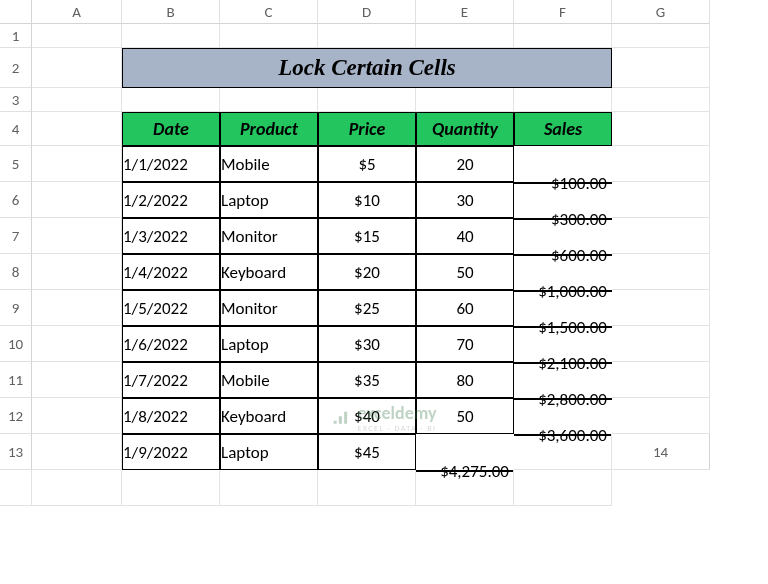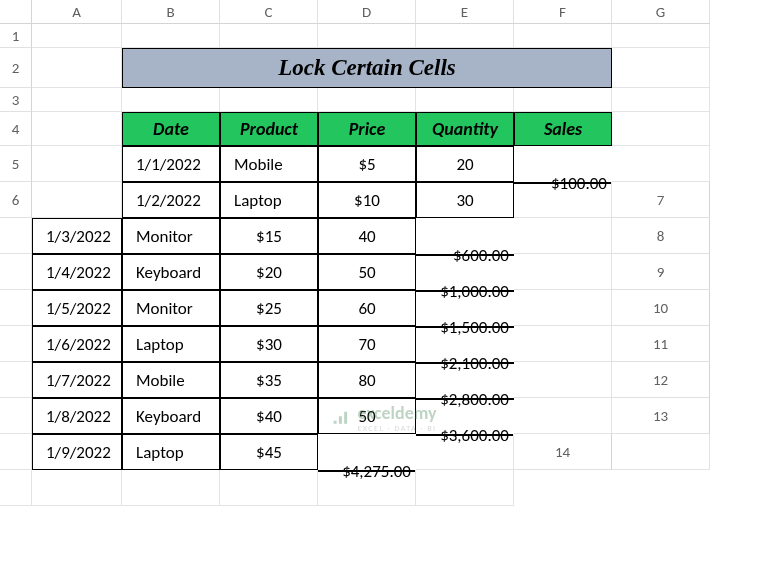--- a/index.html
+++ b/index.html
@@ -68,21 +68,21 @@
       font-weight: bold;
       font-style: italic;
       font-size: 18px;
       justify-content: center;
     }
     .td {
       border: 1.5px solid #000;
       font-size: 17px;
       background: #fff;
     }
-    .td.left { justify-content: flex-start; padding-left: 13px; text-align: right; }
+    .td.left { justify-content: flex-start; padding-left: 0; text-align: right; }
     .td.center { justify-content: center; }
     .td.right { justify-content: flex-end; padding-right: 4px; margin-top: 36px; }
     .watermark {
       position: absolute;
       left: 50%;
       top: 50%;
       transform: translate(-50%, 110px);
       opacity: 0.32;
       font-size: 18px;
       color: #3a7a4a;
@@ -152,20 +152,21 @@
     <div class="cell td center">$5</div>
     <div class="cell td center">20</div>
     <div class="cell td right">$100.00</div>
     <div class="cell"></div>
     <div class="row-header">6</div>
     <div class="cell"></div>
     <div class="cell td left">1/2/2022</div>
     <div class="cell td left">Laptop</div>
     <div class="cell td center">$10</div>
     <div class="cell td center">30</div>
+    <div class="cell td right">$300.00</div>
     <div class="cell"></div>
     <div class="row-header">7</div>
     <div class="cell"></div>
     <div class="cell td left">1/3/2022</div>
     <div class="cell td left">Monitor</div>
     <div class="cell td center">$15</div>
     <div class="cell td center">40</div>
     <div class="cell td right">$600.00</div>
     <div class="cell"></div>
     <div class="row-header">8</div>

